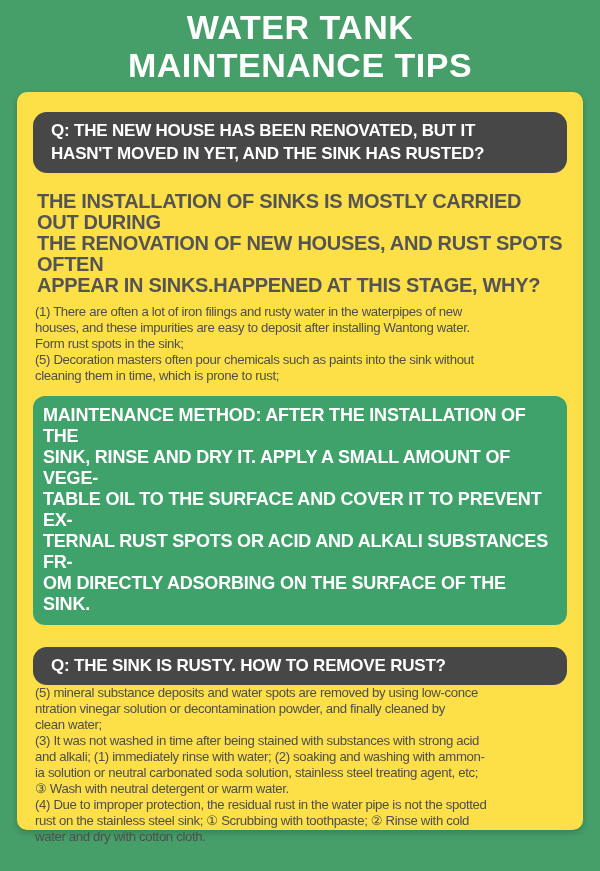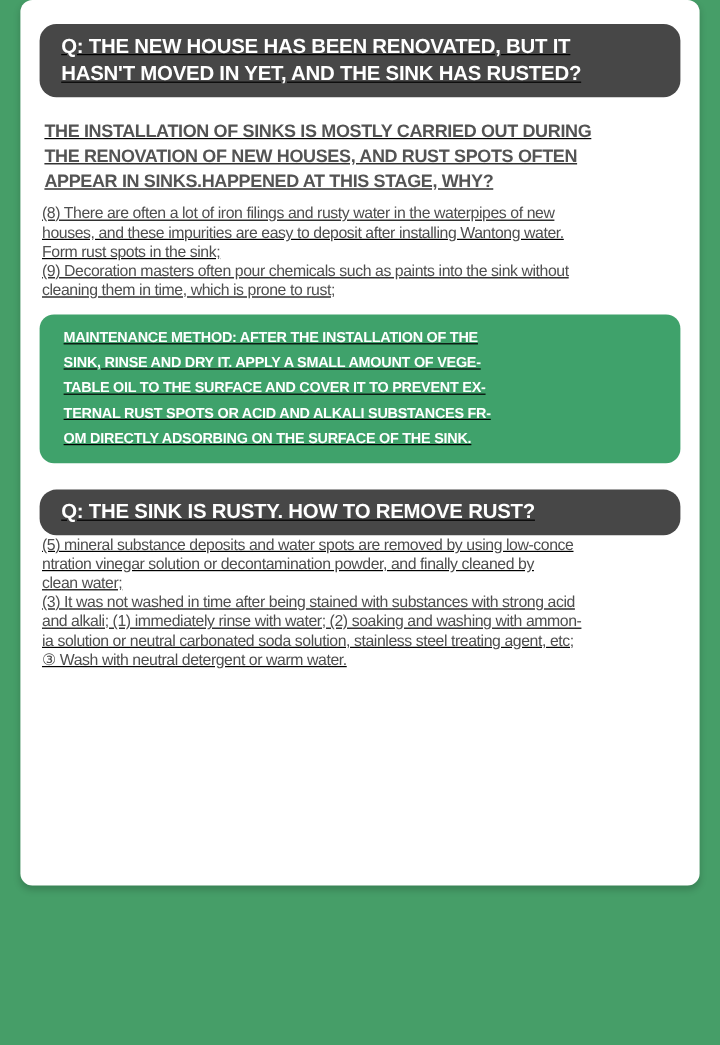--- a/index.html
+++ b/index.html
@@ -23,106 +23,112 @@
     font-weight: bold;
     font-size: 34px;
     line-height: 38px;
     text-align: center;
     white-space: pre-line;
     letter-spacing: 0.5px;
   }
   .card {
     margin: 0 17px;
     height: 738px;
-    background: #ffffff;
+    background: #fde047;
     border-radius: 10px;
     padding: 20px 16px 0 16px;
     box-shadow: 0 3px 6px rgba(0,0,0,0.18);
-    text-decoration: underline;
   }
   .qbox {
     background: #474747;
     border-radius: 14px;
     color: #FFFFFF;
     font-weight: bold;
     font-size: 17px;
     line-height: 23px;
     padding: 7px 18px 8px 18px;
     white-space: pre-line;
     letter-spacing: -0.2px;
   }
   .intro {
     color: #545454;
     font-weight: bold;
-    font-size: 15px;
+    font-size: 20px;
     line-height: 21px;
     white-space: pre-line;
     letter-spacing: -0.3px;
     margin: 18px 4px 8px 4px;
   }
   .points {
     color: #4E4E4E;
     font-size: 13.2px;
     line-height: 16px;
     letter-spacing: -0.35px;
     margin: 0 2px;
   }
   .point { white-space: pre-line; }
   .maintenance-box {
     background: #3FA26B;
     border-radius: 12px;
     color: #FFFFFF;
     font-weight: bold;
-    font-size: 12px;
+    font-size: 18px;
     line-height: 21px;
-    padding: 9px 14px 10px 20px;
+    padding: 9px 14px 10px 10px;
     white-space: pre-line;
     letter-spacing: -0.2px;
     margin-top: 12px;
   }
   .qbox.second { margin-top: 22px; }
   .intro.second { margin-top: 15px; }
 </style>
 </head>
 <body>
 
 <div class="page">
 
+  <div class="header">
+    <div class="page-title">WATER TANK
+MAINTENANCE TIPS</div>
+  </div>
 
   <div class="card">
 
     <div class="qbox">Q: THE NEW HOUSE HAS BEEN RENOVATED, BUT IT
 HASN'T MOVED IN YET, AND THE SINK HAS RUSTED?</div>
 
     <div class="intro">THE INSTALLATION OF SINKS IS MOSTLY CARRIED OUT DURING
 THE RENOVATION OF NEW HOUSES, AND RUST SPOTS OFTEN
 APPEAR IN SINKS.HAPPENED AT THIS STAGE, WHY?</div>
 
     <div class="points">
-      <p class="point">(8) There are often a lot of iron filings and rusty water in the waterpipes of new
+      <p class="point">(1) There are often a lot of iron filings and rusty water in the waterpipes of new
 houses, and these impurities are easy to deposit after installing Wantong water.
 Form rust spots in the sink;</p>
-      <p class="point">(9) Decoration masters often pour chemicals such as paints into the sink without
+      <p class="point">(5) Decoration masters often pour chemicals such as paints into the sink without
 cleaning them in time, which is prone to rust;</p>
     </div>
 
     <div class="maintenance-box">MAINTENANCE METHOD: AFTER THE INSTALLATION OF THE
 SINK, RINSE AND DRY IT. APPLY A SMALL AMOUNT OF VEGE-
 TABLE OIL TO THE SURFACE AND COVER IT TO PREVENT EX-
 TERNAL RUST SPOTS OR ACID AND ALKALI SUBSTANCES FR-
 OM DIRECTLY ADSORBING ON THE SURFACE OF THE SINK.</div>
 
     <div class="qbox second">Q: THE SINK IS RUSTY. HOW TO REMOVE RUST?</div>
 
 
     <div class="points">
       <p class="point">(5) mineral substance deposits and water spots are removed by using low-conce
 ntration vinegar solution or decontamination powder, and finally cleaned by
 clean water;</p>
       <p class="point">(3) It was not washed in time after being stained with substances with strong acid
 and alkali; (1) immediately rinse with water; (2) soaking and washing with ammon-
 ia solution or neutral carbonated soda solution, stainless steel treating agent, etc;
 ③ Wash with neutral detergent or warm water.</p>
+      <p class="point">(4) Due to improper protection, the residual rust in the water pipe is not the spotted
+rust on the stainless steel sink; ① Scrubbing with toothpaste; ② Rinse with cold
+water and dry with cotton cloth.</p>
     </div>
 
   </div>
 
 </div>
 
 </body></html>

